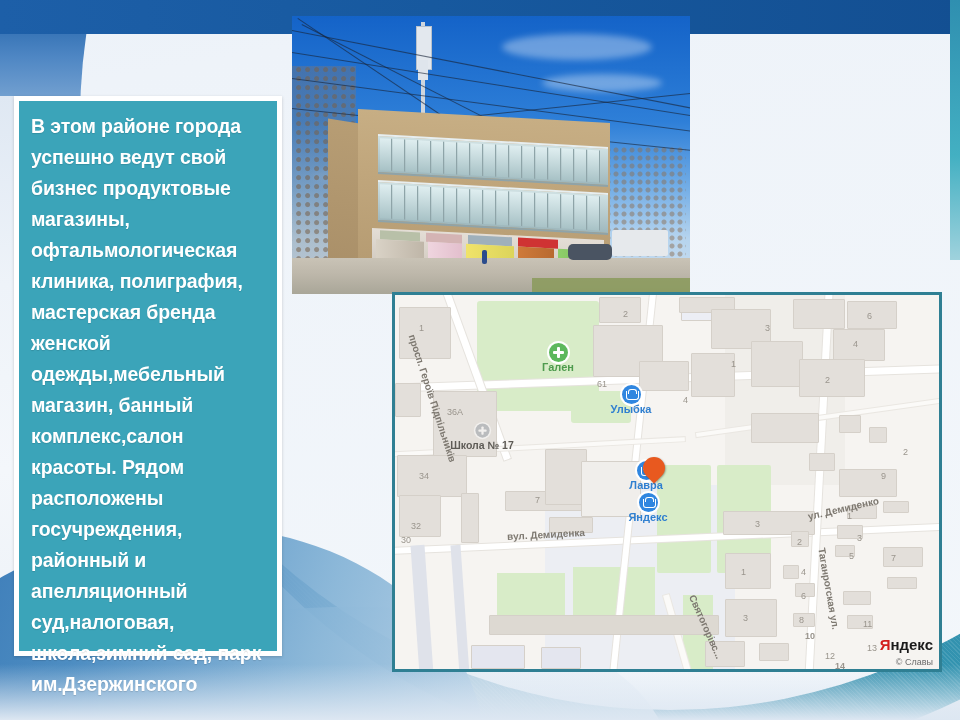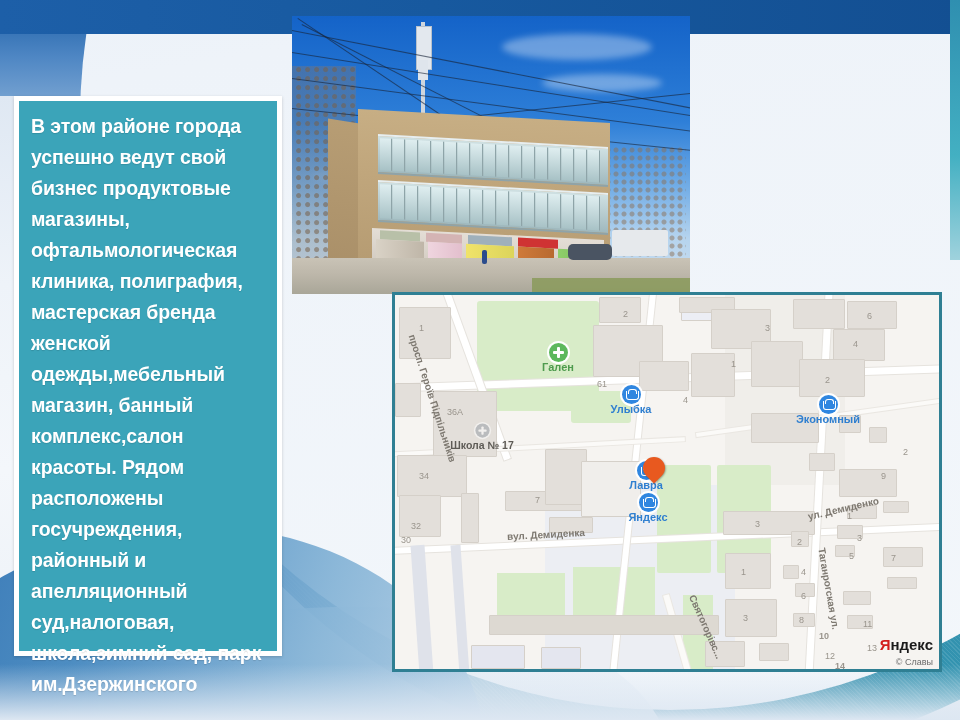--- a/index.html
+++ b/index.html
@@ -350,21 +350,21 @@
       <div class="m-num" style="left:336px;top:64px;">1</div>
       <div class="m-num" style="left:486px;top:176px;">9</div>
       <div class="m-num" style="left:452px;top:216px;">1</div>
       <div class="m-num" style="left:462px;top:238px;">3</div>
       <div class="m-num" style="left:454px;top:256px;">5</div>
       <div class="m-num" style="left:496px;top:258px;">7</div>
       <div class="m-num" style="left:402px;top:242px;">2</div>
       <div class="m-num" style="left:406px;top:272px;">4</div>
       <div class="m-num" style="left:406px;top:296px;">6</div>
       <div class="m-num" style="left:404px;top:320px;">8</div>
-      <div class="m-num" style="left:424px;top:336px;font-weight:bold;">10</div>
+      <div class="m-num" style="left:410px;top:336px;font-weight:bold;">10</div>
       <div class="m-num" style="left:468px;top:324px;">11</div>
       <div class="m-num" style="left:430px;top:356px;">12</div>
       <div class="m-num" style="left:472px;top:348px;">13</div>
       <div class="m-num" style="left:440px;top:366px;font-weight:bold;">14</div>
       <div class="m-num" style="left:360px;top:224px;">3</div>
       <div class="m-num" style="left:346px;top:272px;">1</div>
       <div class="m-num" style="left:348px;top:318px;">3</div>
       <div class="m-num" style="left:508px;top:152px;">2</div>
 
       <div class="m-street" style="left:22px;top:38px;transform:rotate(72deg);transform-origin:0 0;">просп. Героїв Підпільників</div>
@@ -377,24 +377,20 @@
       <div class="ic-round ic-med" style="position:absolute;left:78px;top:126px;transform:scale(.75);opacity:.55;background:#9aa0a8;"></div>
 
       <div class="m-poi poi-med" style="left:128px;top:48px;width:70px;">
         <div class="ic-round ic-med"></div>
         <div class="lbl">Гален</div>
       </div>
       <div class="m-poi poi-shop" style="left:200px;top:90px;width:72px;">
         <div class="ic-round ic-shop"></div>
         <div class="lbl">Улыбка</div>
       </div>
-      <div class="m-poi poi-shop" style="left:382px;top:100px;width:102px;">
-        <div class="ic-round ic-shop"></div>
-        <div class="lbl">Экономный</div>
-      </div>
       <div class="m-poi poi-shop" style="left:218px;top:166px;width:66px;">
         <div class="ic-round ic-shop"></div>
         <div class="lbl">Лавра</div>
       </div>
       <div class="m-poi poi-shop" style="left:218px;top:198px;width:70px;">
         <div class="ic-round ic-shop"></div>
         <div class="lbl">Яндекс</div>
       </div>
 
       <div class="pin" style="left:248px;top:162px;"></div>

